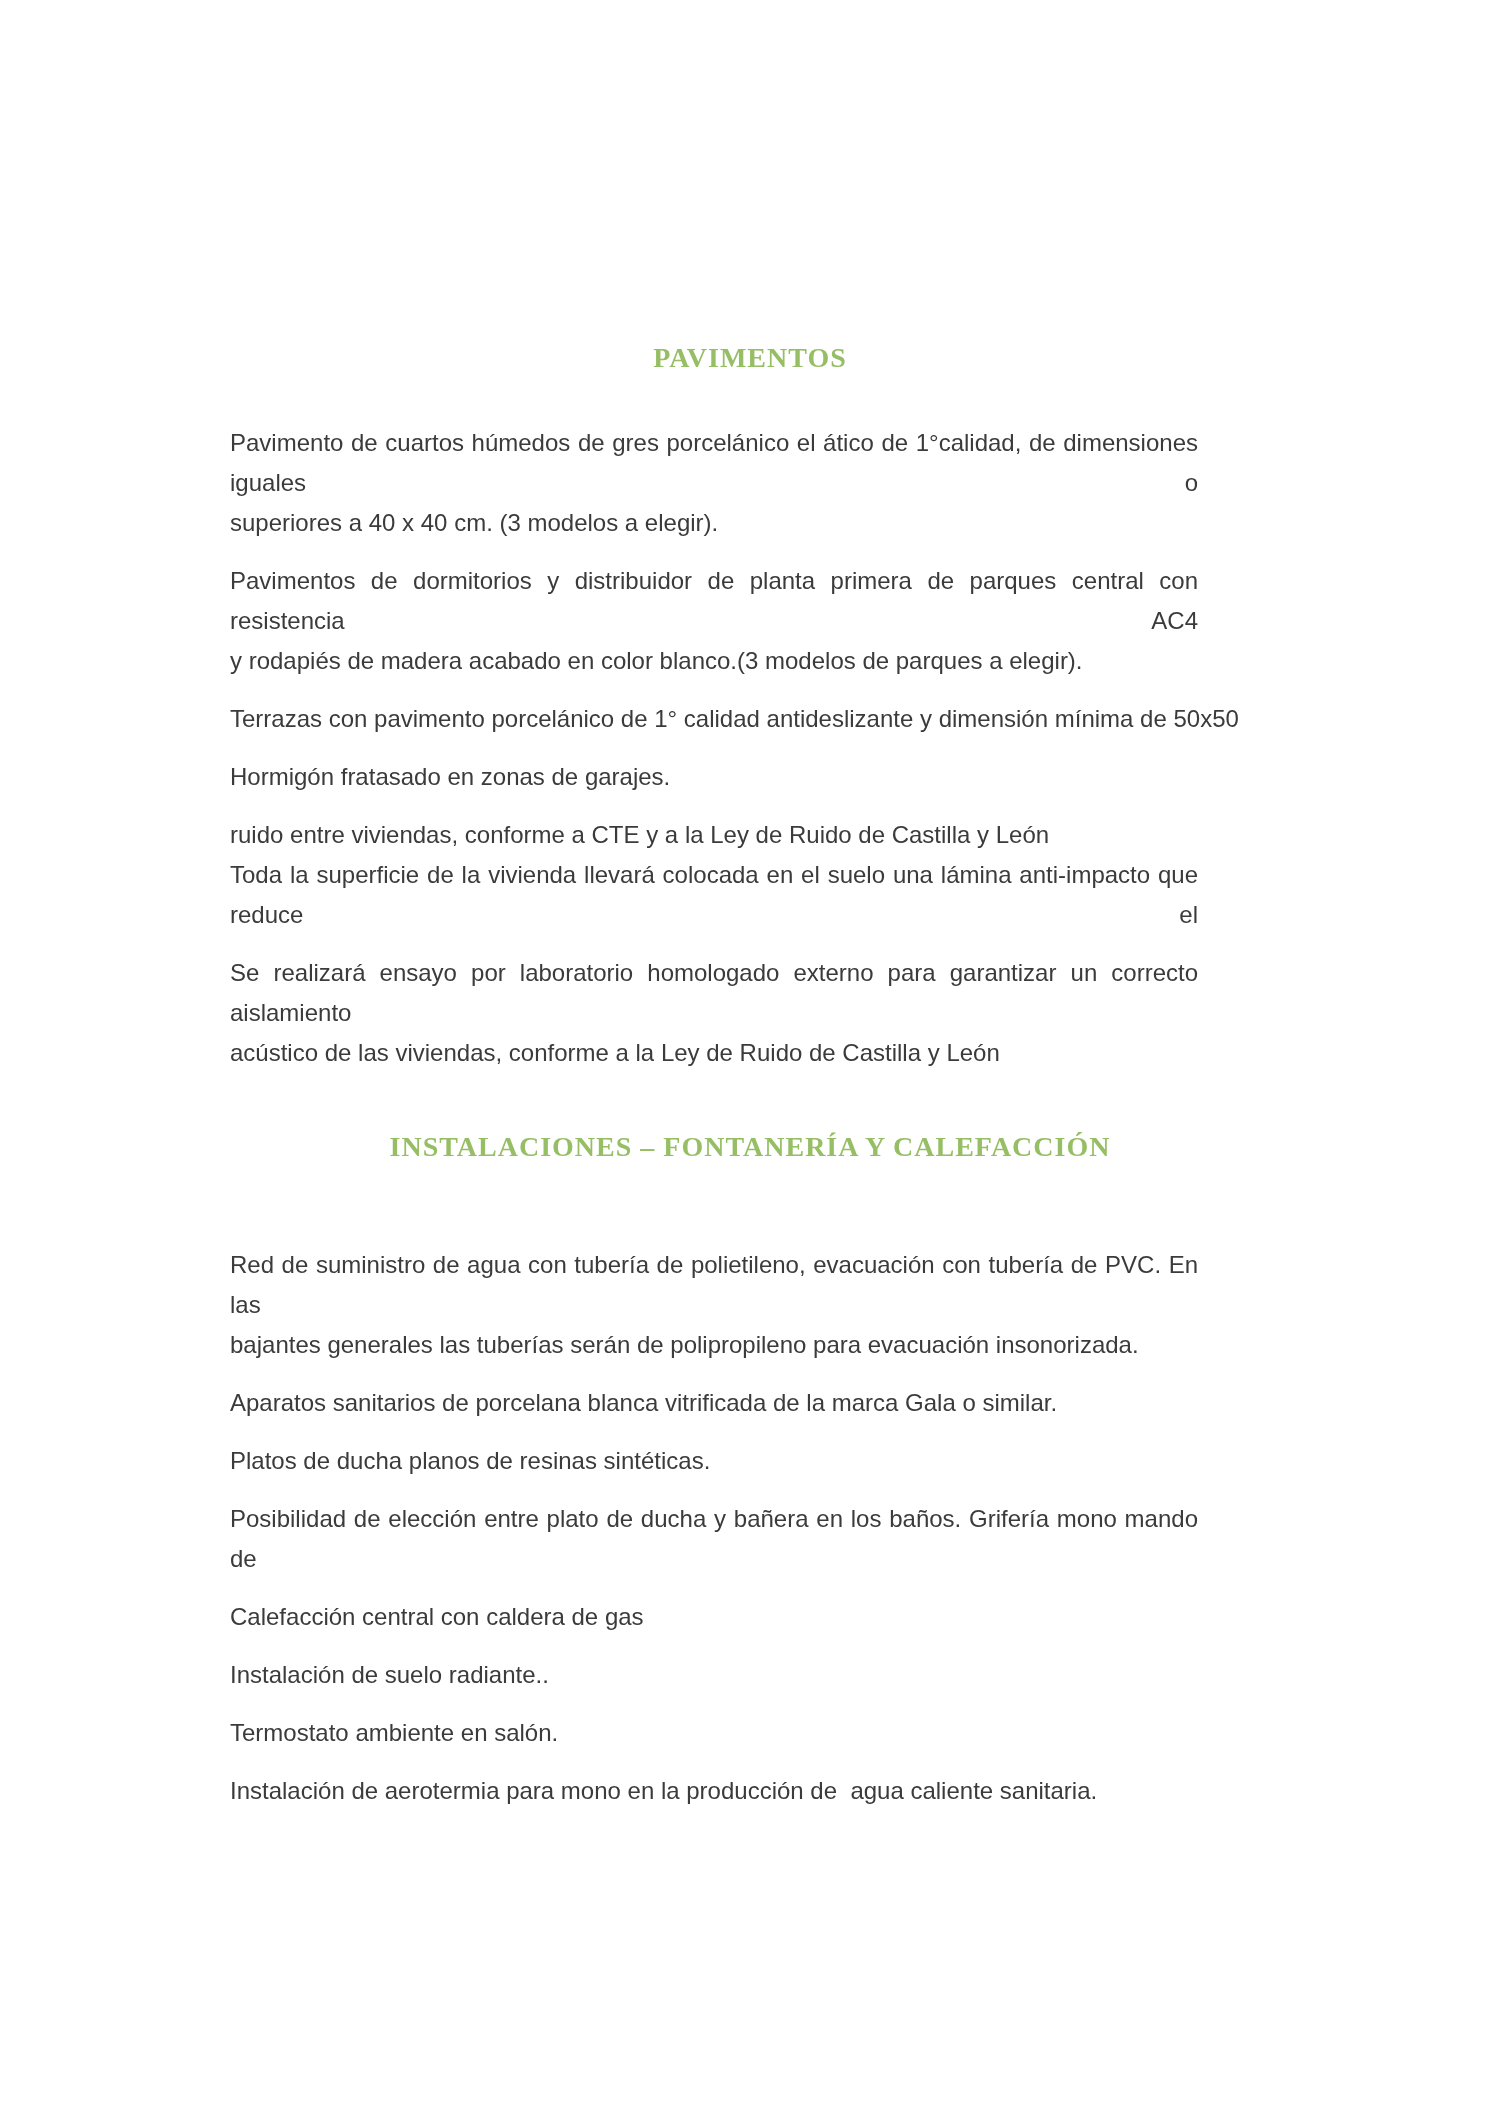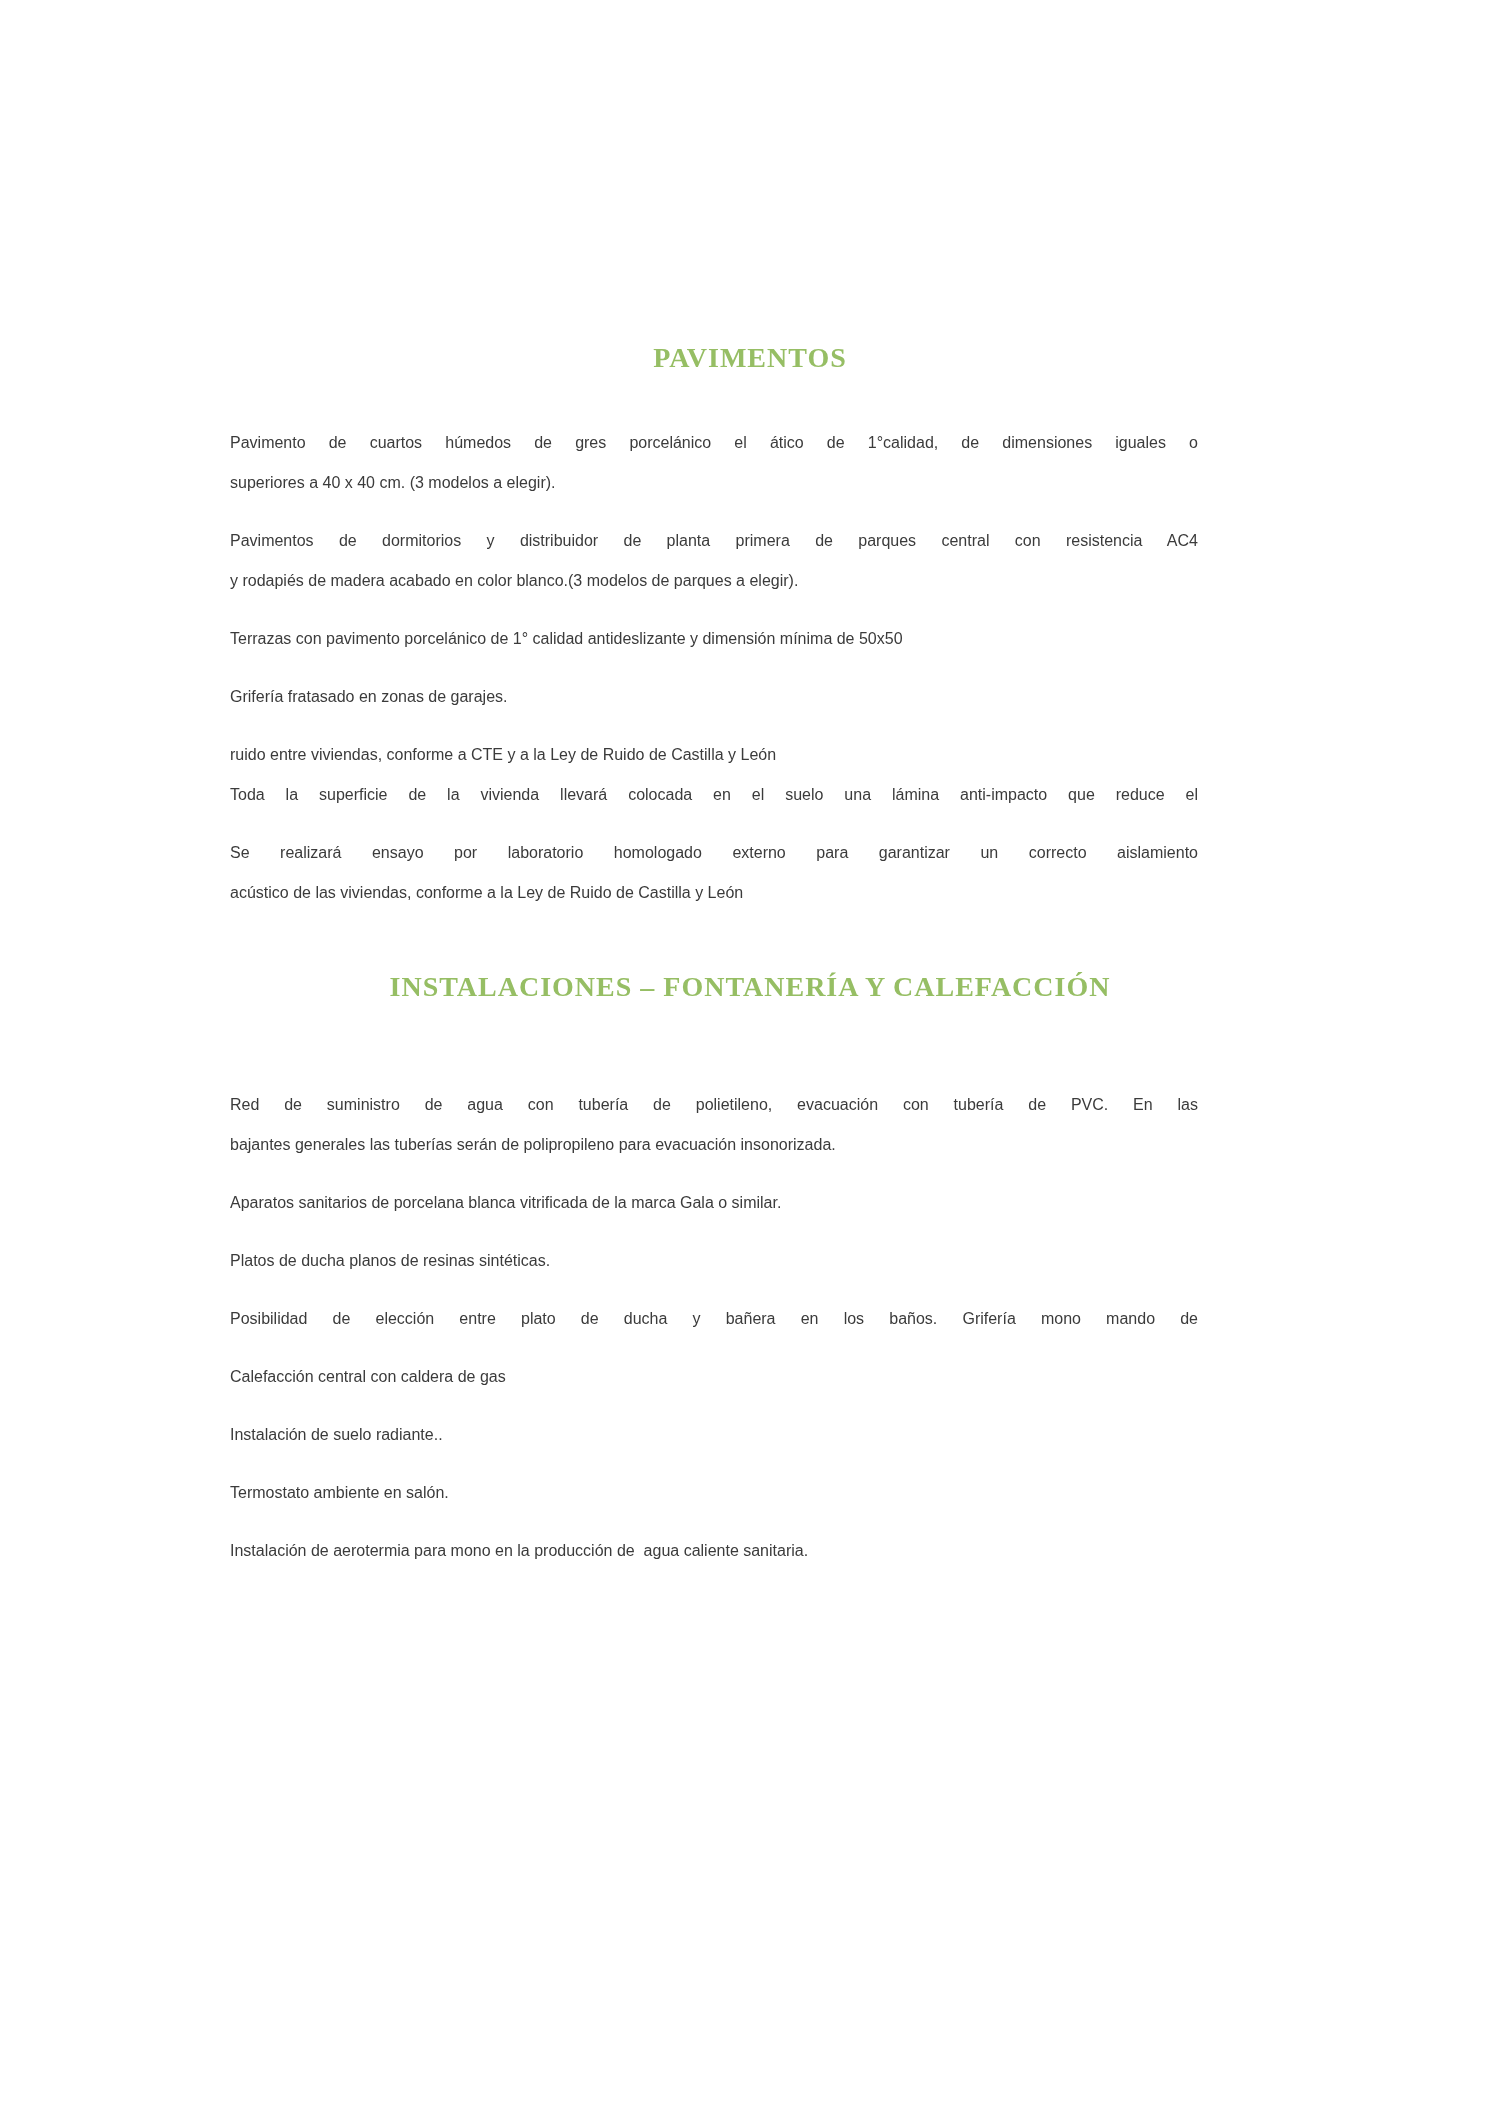--- a/index.html
+++ b/index.html
@@ -29,21 +29,21 @@
   }
   .section + .section .section-heading {
     margin: 56px 0 80px 0;
   }
   .para {
     width: 968px;
     margin: 0 0 18px 0;
   }
   .line {
     font-family: "Liberation Sans", sans-serif;
-    font-size: 16px;
+    font-size: 24px;
     line-height: 40px;
     color: var(--text-color, #3b3b3b);
     white-space: pre;
   }
   .line.just {
     white-space: normal;
     text-align: justify;
     text-align-last: justify;
     word-spacing: -1px;
   }
@@ -60,21 +60,21 @@
           <div class="line">superiores a 40 x 40 cm. (3 modelos a elegir).</div>
         </div>
         <div class="para">
           <div class="line just">Pavimentos de dormitorios y distribuidor de planta primera de parques central con resistencia AC4</div>
           <div class="line">y rodapiés de madera acabado en color blanco.(3 modelos de parques a elegir).</div>
         </div>
         <div class="para">
           <div class="line">Terrazas con pavimento porcelánico de 1° calidad antideslizante y dimensión mínima de 50x50</div>
         </div>
         <div class="para">
-          <div class="line">Grifería fratasado en zonas de garajes.</div>
+          <div class="line">Hormigón fratasado en zonas de garajes.</div>
         </div>
         <div class="para">
           <div class="line">ruido entre viviendas, conforme a CTE y a la Ley de Ruido de Castilla y León</div>
           <div class="line just">Toda la superficie de la vivienda llevará colocada en el suelo una lámina anti-impacto que reduce el</div>
         </div>
         <div class="para">
           <div class="line just">Se realizará ensayo por laboratorio homologado externo para garantizar un correcto aislamiento</div>
           <div class="line">acústico de las viviendas, conforme a la Ley de Ruido de Castilla y León</div>
         </div>
       </div>

